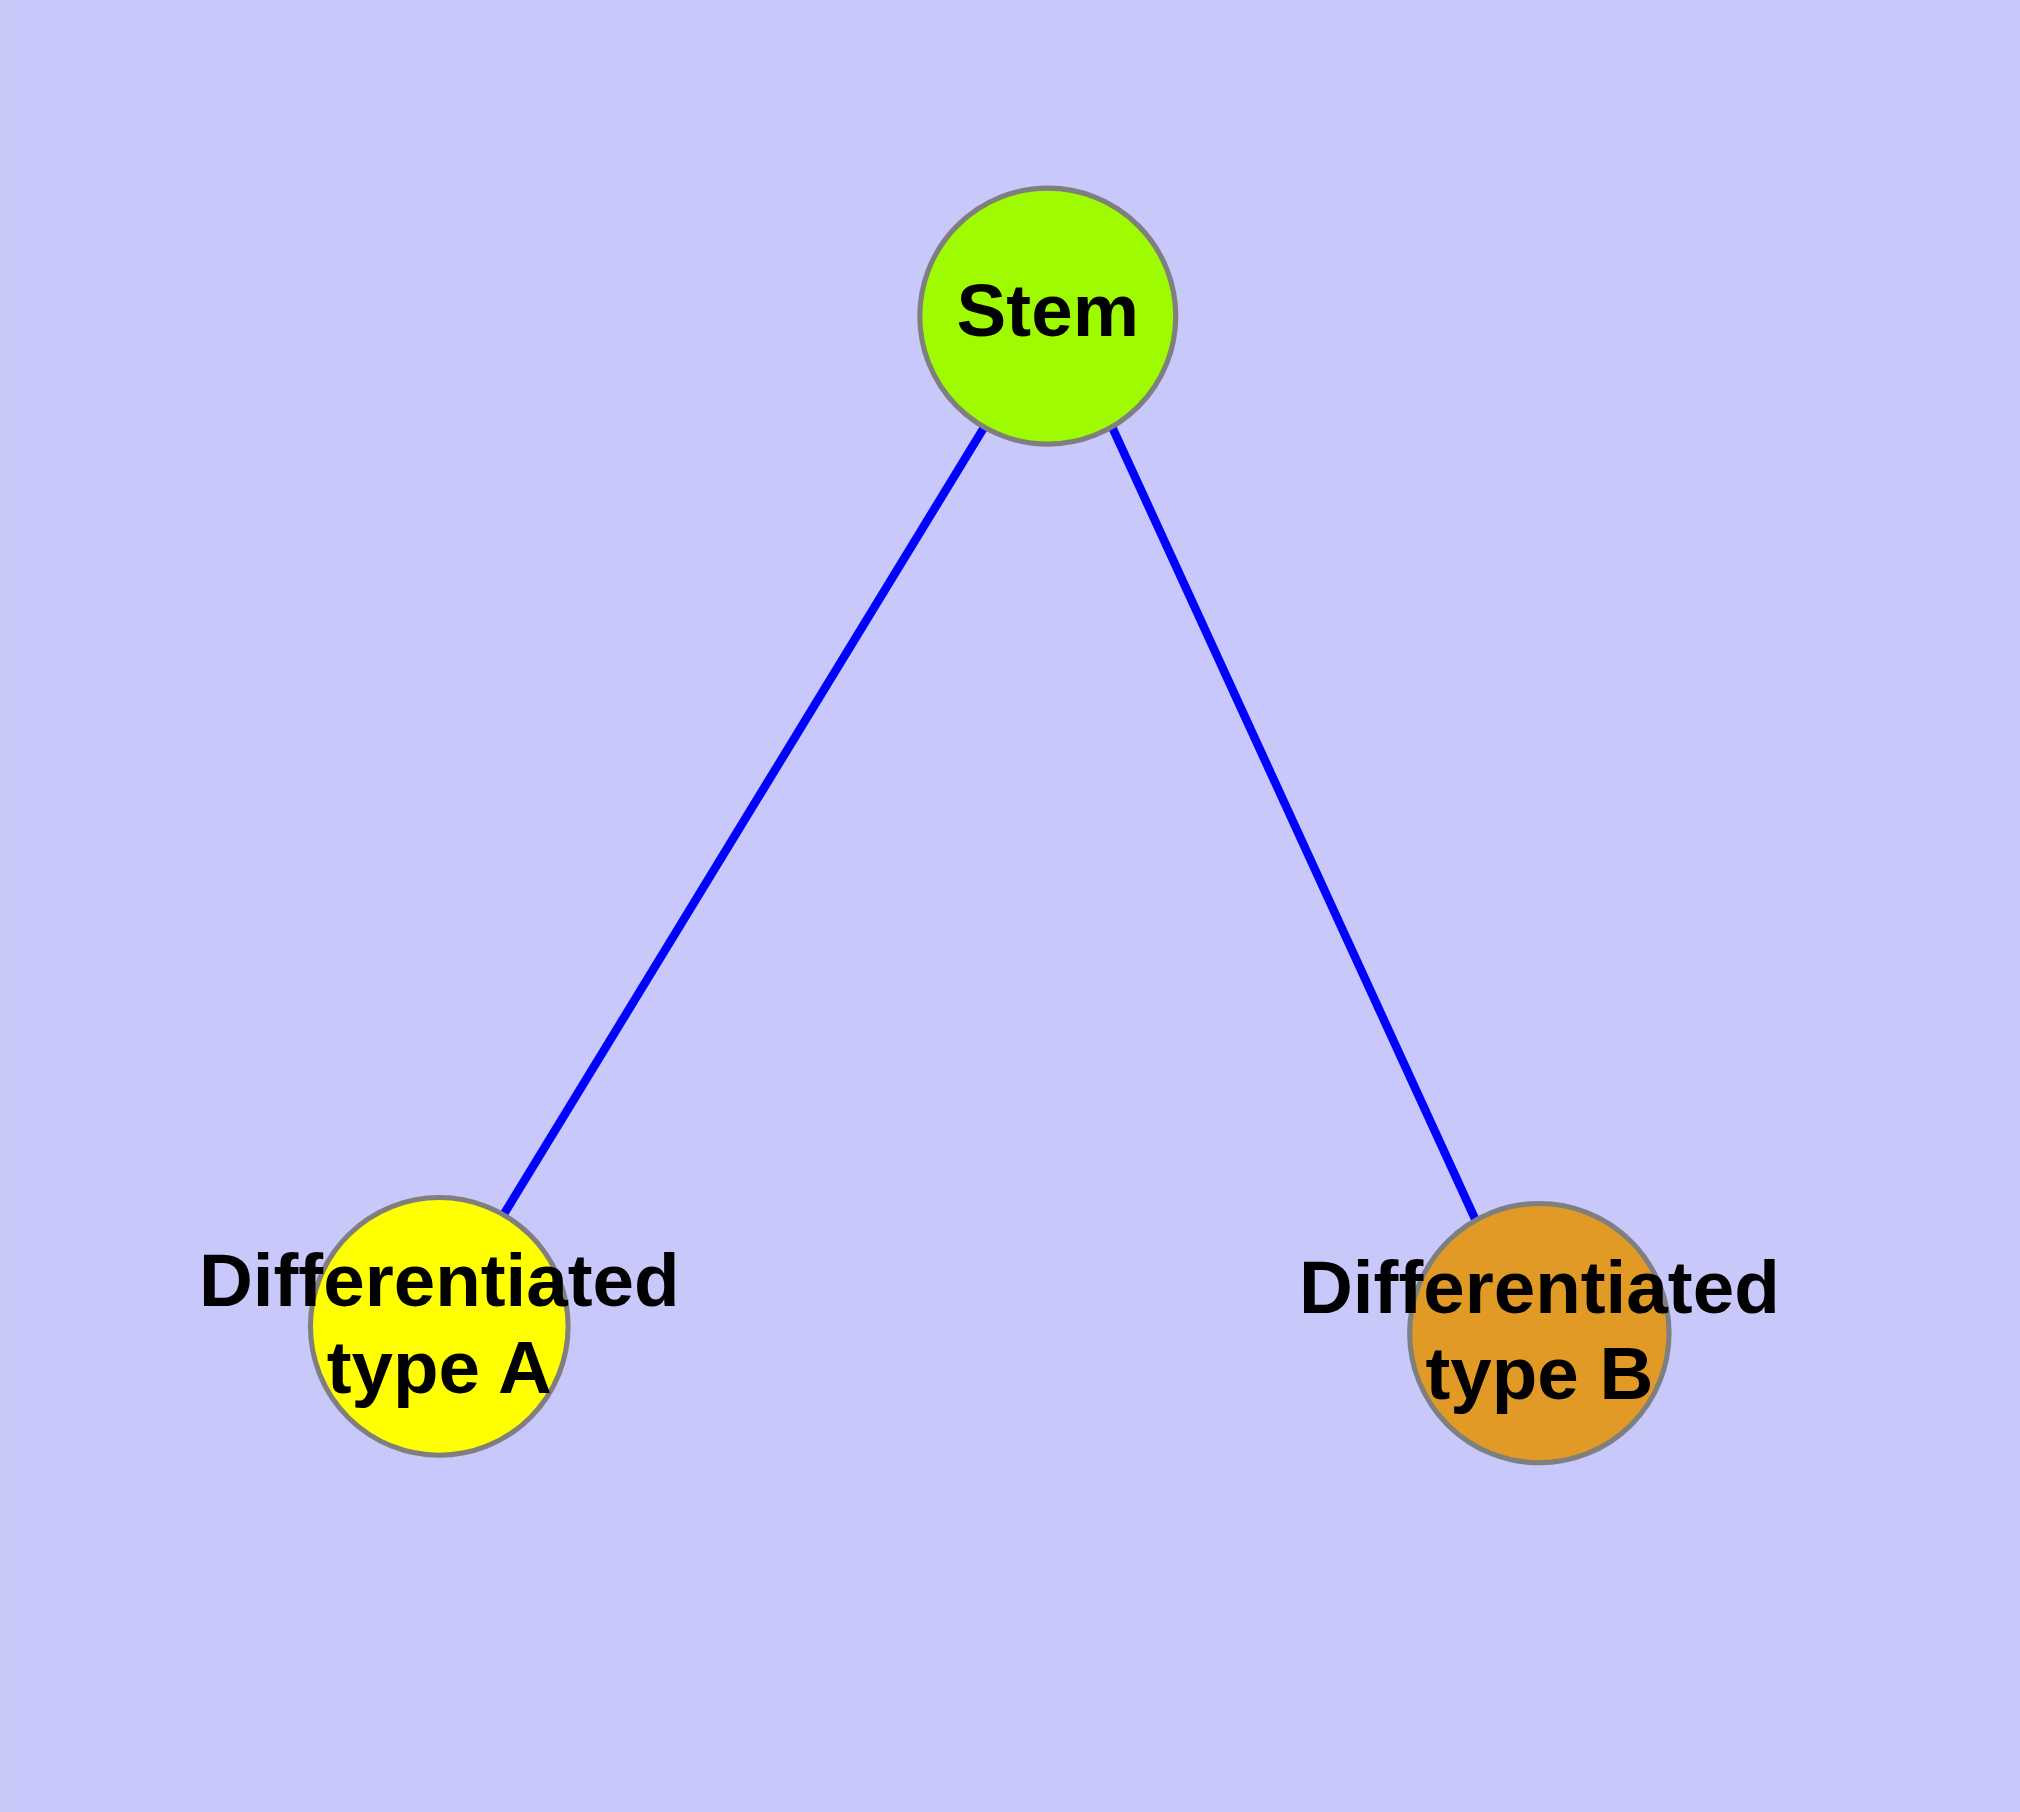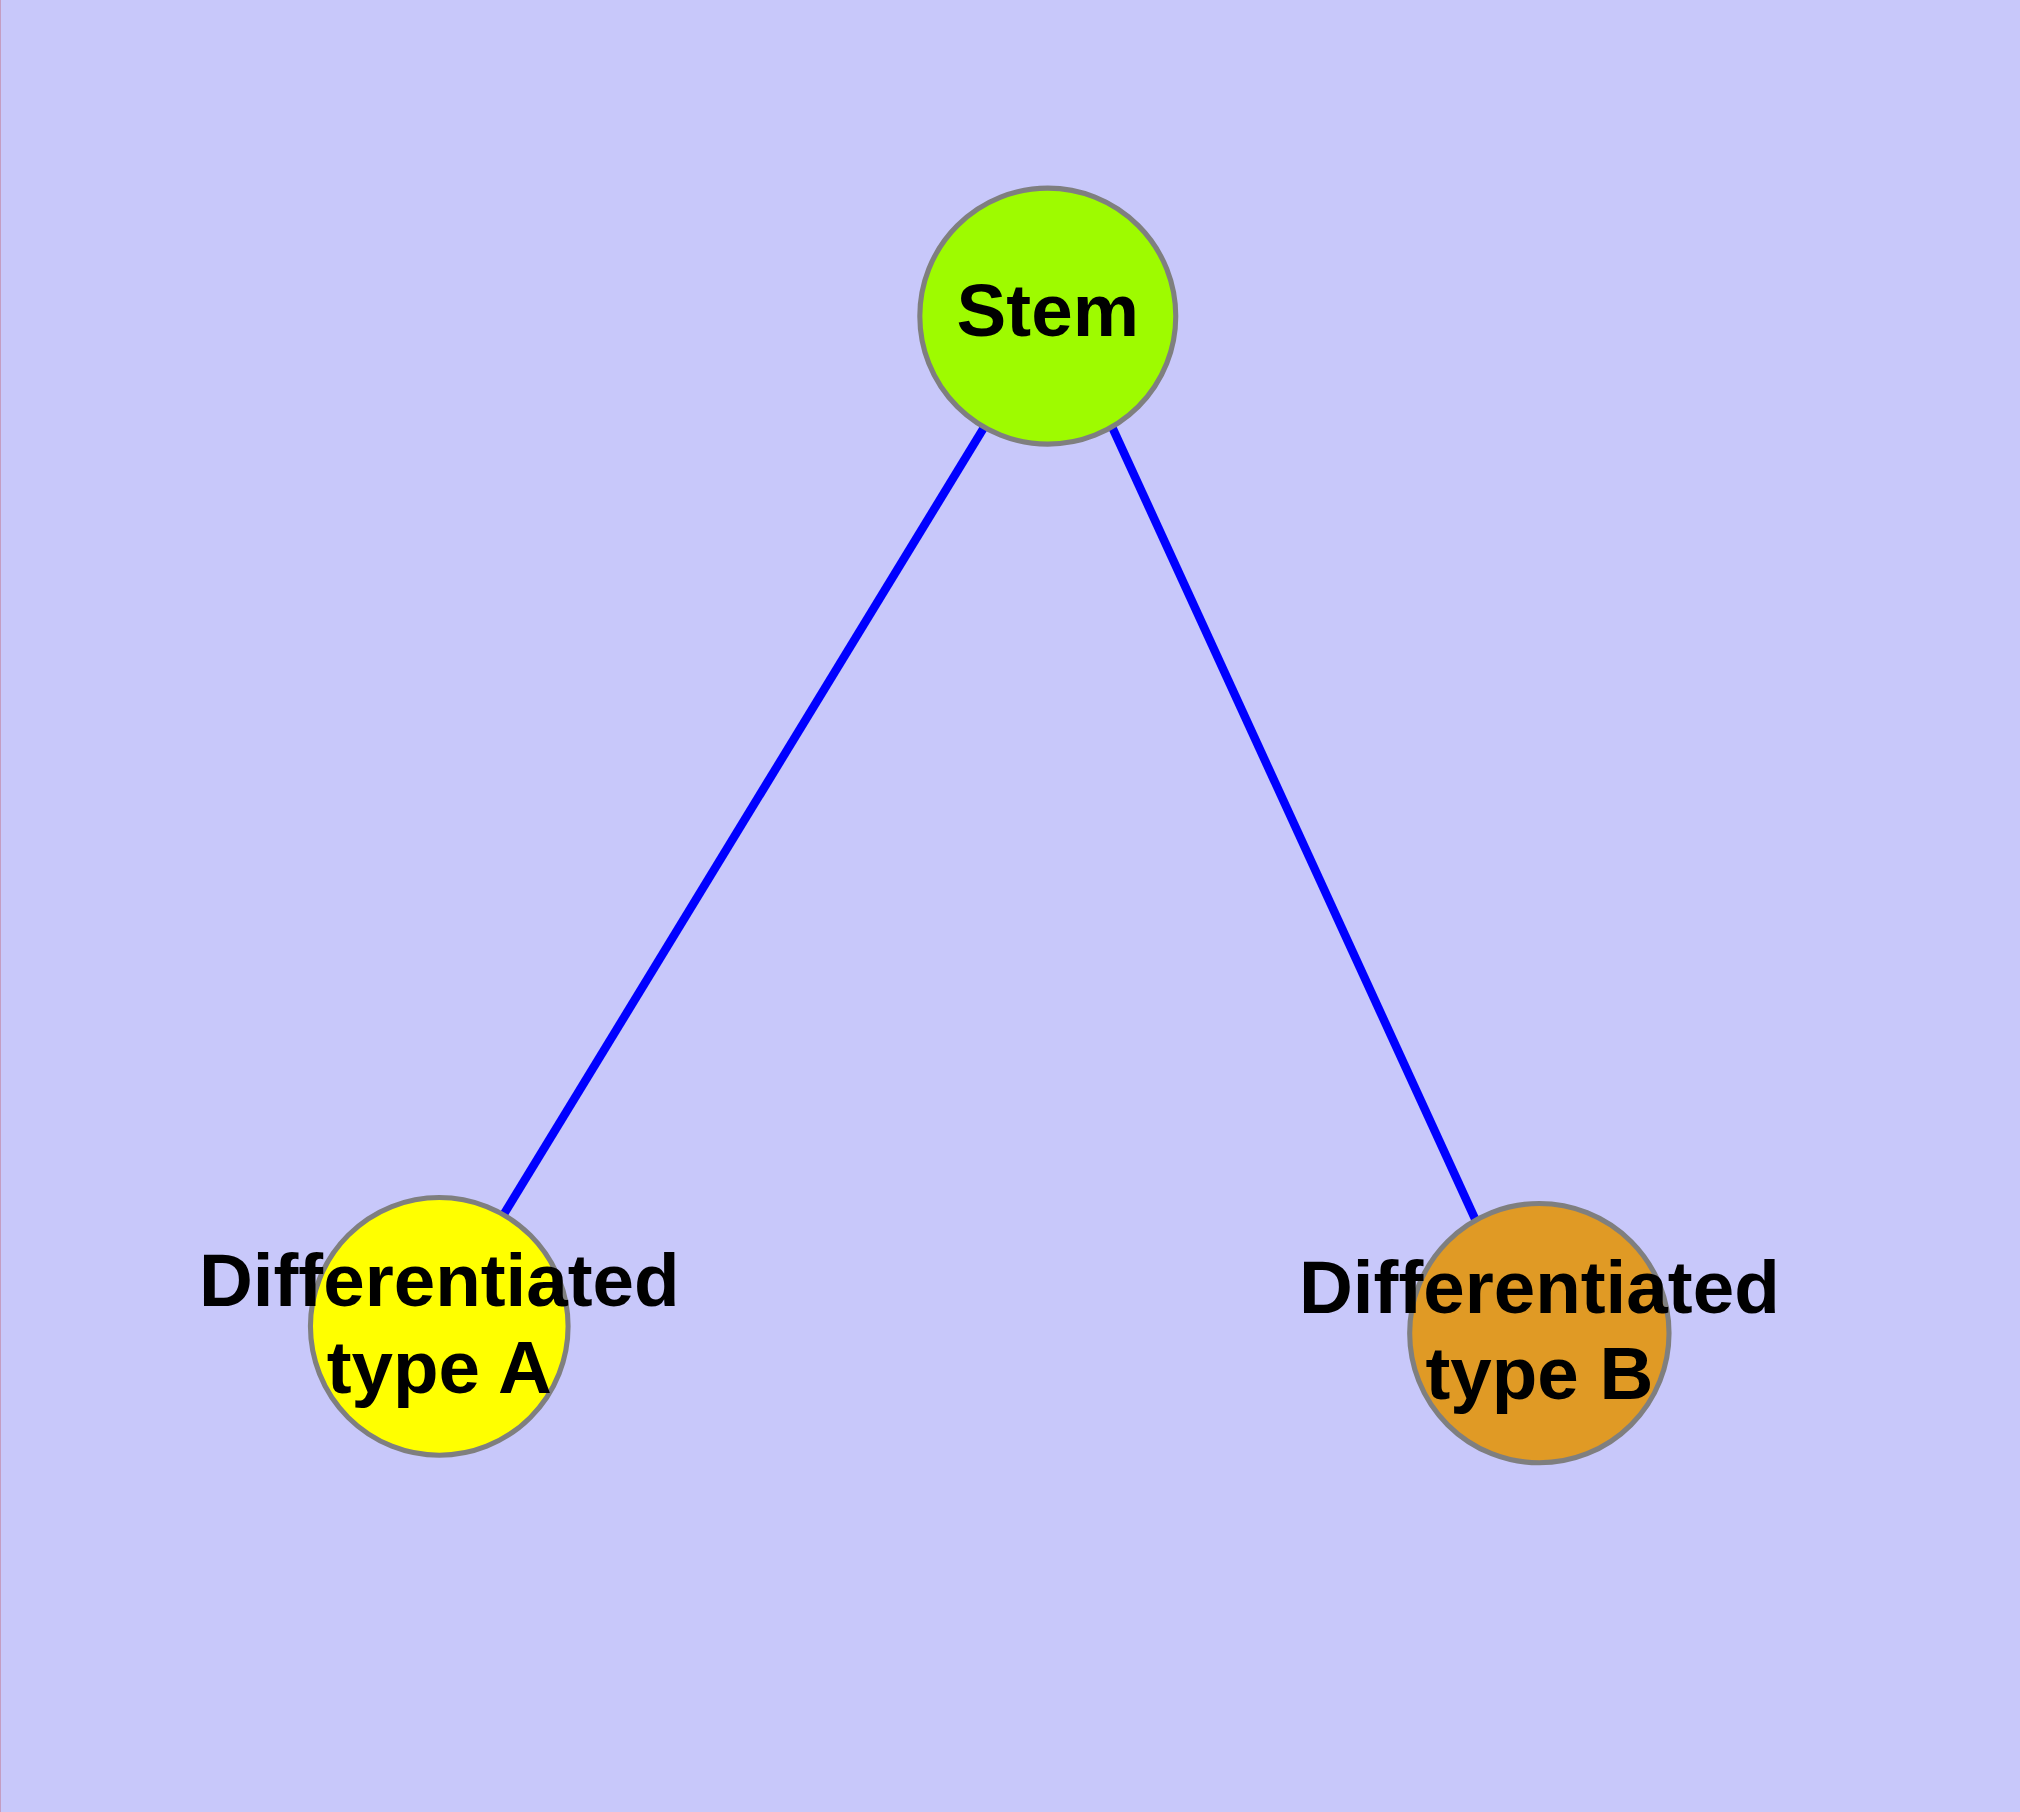--- a/index.html
+++ b/index.html
@@ -5,21 +5,21 @@
 <style>
   html, body {
     margin: 0;
     padding: 0;
     background: #c8c8fa;
   }
   #stage {
     position: relative;
     width: 1940px;
     height: 1812px;
-    background: #b91c1c;
+    background: #86efac;
     overflow: hidden;
     font-family: "Liberation Sans", sans-serif;
   }
   #graph-svg {
     position: absolute;
     left: 0;
     top: 0;
     width: 2021px;
     height: 1812px;
     display: block;

